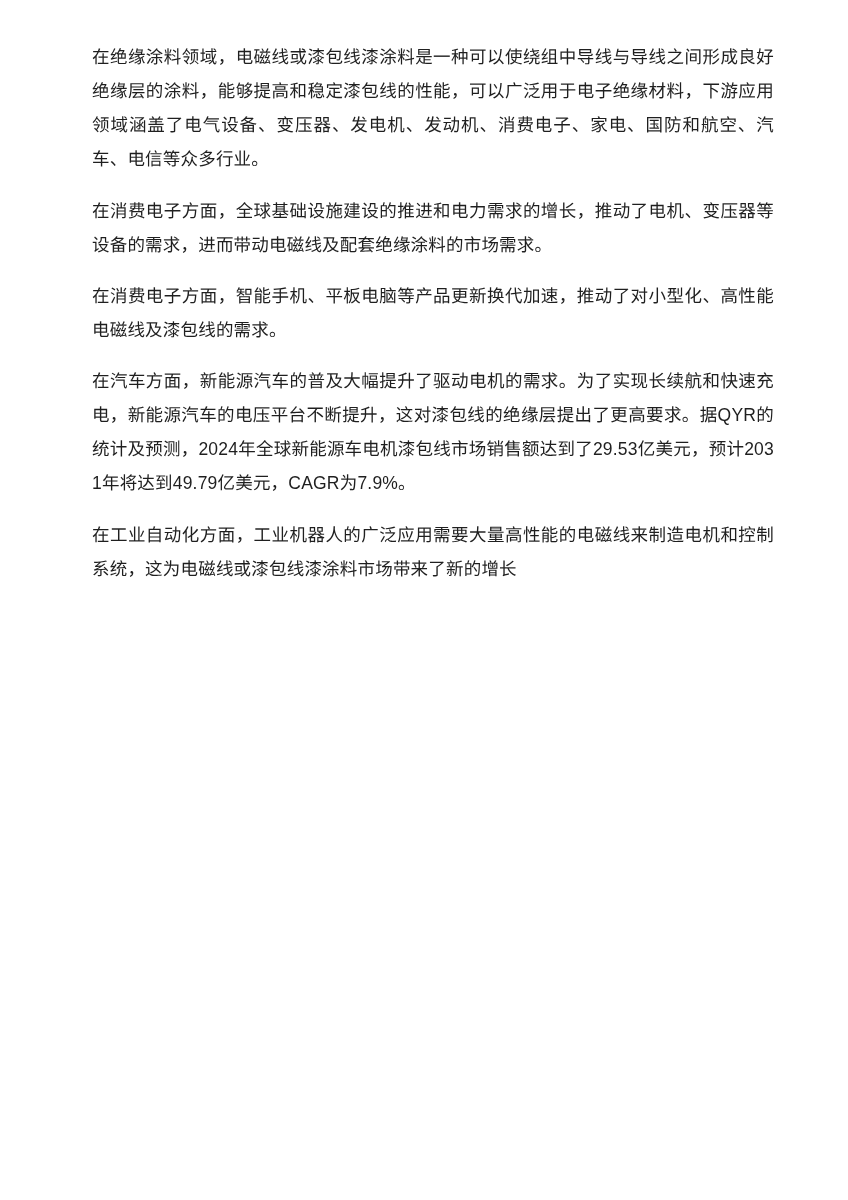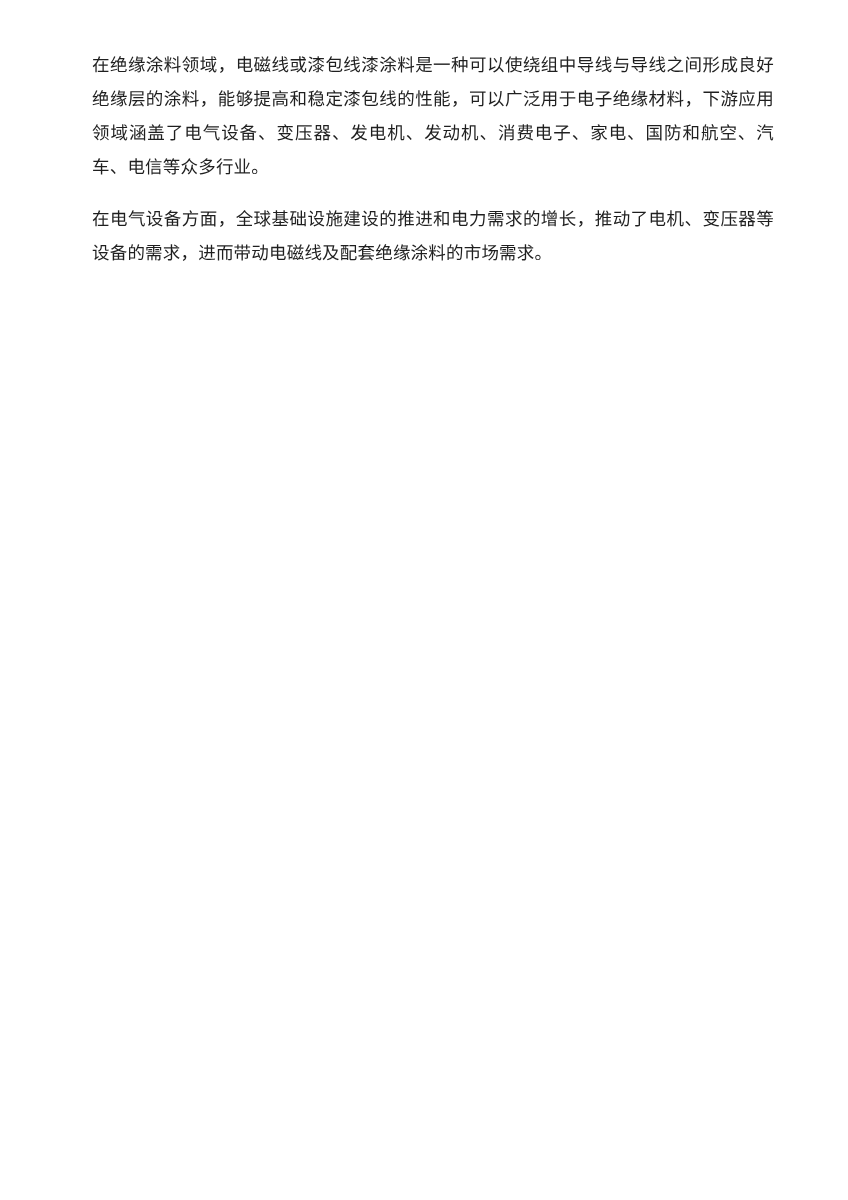--- a/index.html
+++ b/index.html
@@ -24,29 +24,32 @@
     position: relative;
   }
   .article {
     font-size: 17.5px;
     line-height: 1.95;
     letter-spacing: 0.2px;
     color: #1f1f1f;
     text-align: justify;
   }
   .para {
-    margin: 12px 0 17px 0;
+    margin: 4px 0 17px 0;
     text-indent: 0;
     word-break: break-all;
   }
   .para:last-child {
     margin-bottom: 0;
   }
 </style>
 </head>
 <body>
 
 <div class="page">
   <div class="article">
     <p class="para">在绝缘涂料领域，电磁线或漆包线漆涂料是一种可以使绕组中导线与导线之间形成良好绝缘层的涂料，能够提高和稳定漆包线的性能，可以广泛用于电子绝缘材料，下游应用领域涵盖了电气设备、变压器、发电机、发动机、消费电子、家电、国防和航空、汽车、电信等众多行业。</p>
-    <p class="para">在电气设备方面，全球基础设施建设的推进和电力需求的增长，推动了电机、变压器等设备的需求，进而带动电磁线及配套绝缘涂料的市场需求。</p>
+    <p class="para">在消费电子方面，全球基础设施建设的推进和电力需求的增长，推动了电机、变压器等设备的需求，进而带动电磁线及配套绝缘涂料的市场需求。</p>
+    <p class="para">在消费电子方面，智能手机、平板电脑等产品更新换代加速，推动了对小型化、高性能电磁线及漆包线的需求。</p>
+    <p class="para">在汽车方面，新能源汽车的普及大幅提升了驱动电机的需求。为了实现长续航和快速充电，新能源汽车的电压平台不断提升，这对漆包线的绝缘层提出了更高要求。据QYR的统计及预测，2024年全球新能源车电机漆包线市场销售额达到了29.53亿美元，预计2031年将达到49.79亿美元，CAGR为7.9%。</p>
+    <p class="para">在工业自动化方面，工业机器人的广泛应用需要大量高性能的电磁线来制造电机和控制系统，这为电磁线或漆包线漆涂料市场带来了新的增长</p>
   </div>
 </div>
 
 </body></html>

